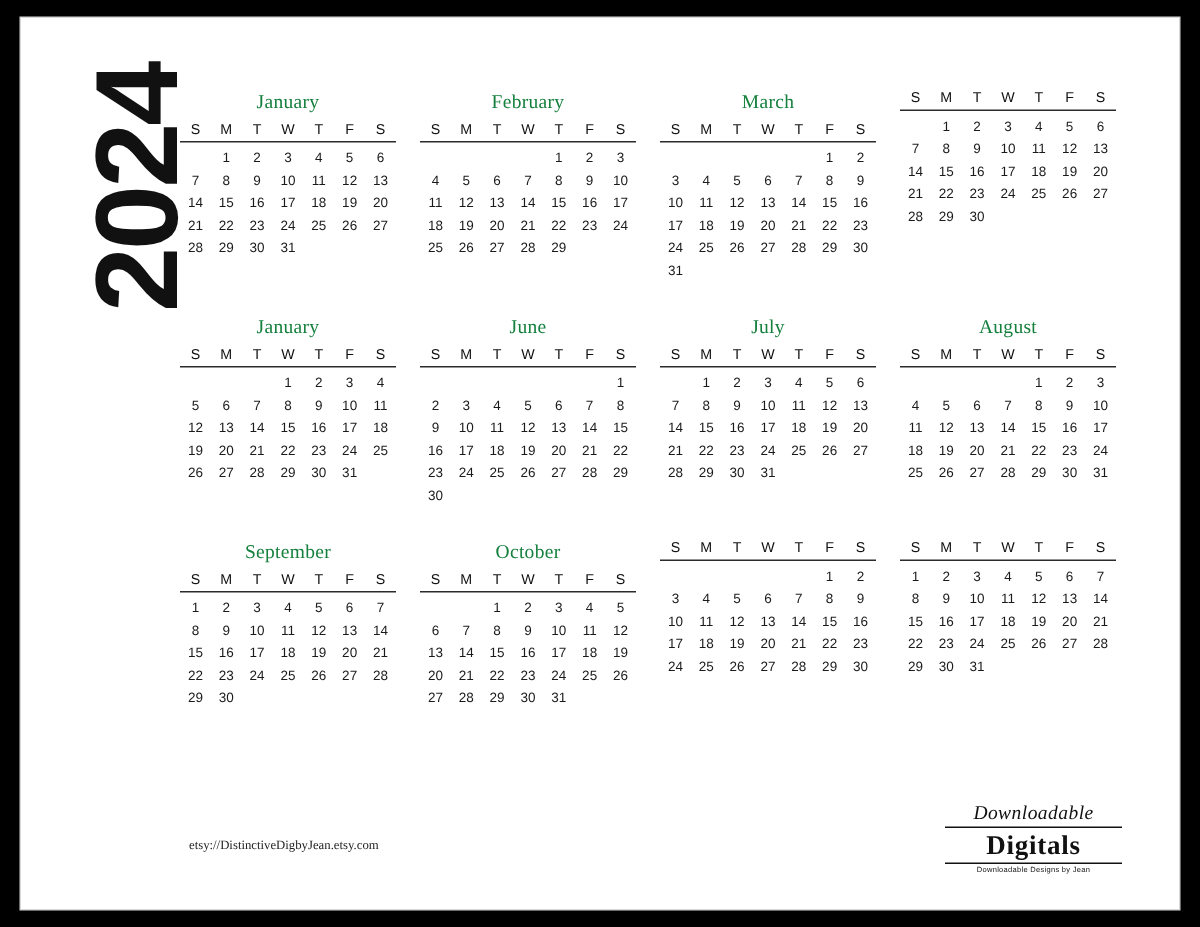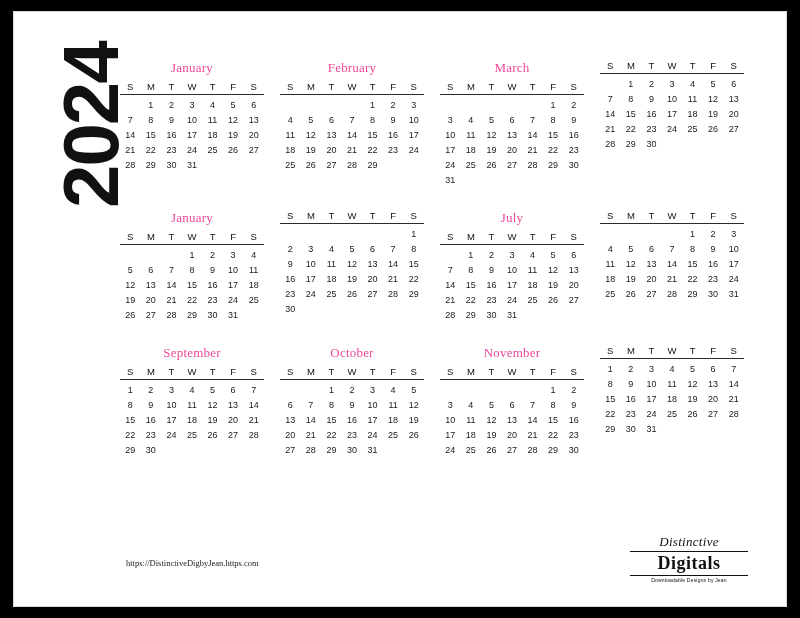--- a/index.html
+++ b/index.html
@@ -46,21 +46,21 @@
   }
   .month {
     width: 160px;
     box-sizing: border-box;
     padding: 0 8px 0 8px;
     margin-bottom: 22px;
   }
   .month-name {
     text-align: center;
     font-size: 13px;
-    color: #ec4899;
+    color: #15803d;
     margin-bottom: 5px;
     font-family: "Liberation Serif", serif;
     letter-spacing: 0.2px;
   }
   .dow-row {
     display: flex;
     border-bottom: 1px solid #2b2b2b;
     padding-bottom: 2px;
   }
   .dow {
@@ -360,20 +360,21 @@
           <div class="day">25</div>
           <div class="day">26</div>
           <div class="day">27</div>
           <div class="day">28</div>
           <div class="day">29</div>
           <div class="day">30</div>
           <div class="day">31</div>
         </div>
       </div>
       <div class="month">
+        <div class="month-name">June</div>
         <div class="dow-row">
           <div class="dow">S</div>
           <div class="dow">M</div>
           <div class="dow">T</div>
           <div class="dow">W</div>
           <div class="dow">T</div>
           <div class="dow">F</div>
           <div class="dow">S</div>
         </div>
         <div class="days">
@@ -455,20 +456,21 @@
           <div class="day">25</div>
           <div class="day">26</div>
           <div class="day">27</div>
           <div class="day">28</div>
           <div class="day">29</div>
           <div class="day">30</div>
           <div class="day">31</div>
         </div>
       </div>
       <div class="month">
+        <div class="month-name">August</div>
         <div class="dow-row">
           <div class="dow">S</div>
           <div class="dow">M</div>
           <div class="dow">T</div>
           <div class="dow">W</div>
           <div class="dow">T</div>
           <div class="dow">F</div>
           <div class="dow">S</div>
         </div>
         <div class="days">
@@ -594,21 +596,20 @@
           <div class="day">25</div>
           <div class="day">26</div>
           <div class="day">27</div>
           <div class="day">28</div>
           <div class="day">29</div>
           <div class="day">30</div>
           <div class="day">31</div>
         </div>
       </div>
       <div class="month">
-        <div class="month-name">November</div>
         <div class="dow-row">
           <div class="dow">S</div>
           <div class="dow">M</div>
           <div class="dow">T</div>
           <div class="dow">W</div>
           <div class="dow">T</div>
           <div class="dow">F</div>
           <div class="dow">S</div>
         </div>
         <div class="days">
@@ -688,23 +689,23 @@
           <div class="day">26</div>
           <div class="day">27</div>
           <div class="day">28</div>
           <div class="day">29</div>
           <div class="day">30</div>
           <div class="day">31</div>
         </div>
       </div>
     </div>
 
-  <div class="url">https://DistinctiveDigbyJean.https.com</div>
+  <div class="url">etsy://DistinctiveDigbyJean.etsy.com</div>
 
   <div class="logo">
-    <div class="logo-script">Distinctive</div>
+    <div class="logo-script">Downloadable</div>
     <div class="logo-line"></div>
     <div class="logo-main">Digitals</div>
     <div class="logo-line"></div>
     <div class="logo-sub">Downloadable Designs by Jean</div>
   </div>
 
 </div>
 
 </body></html>

